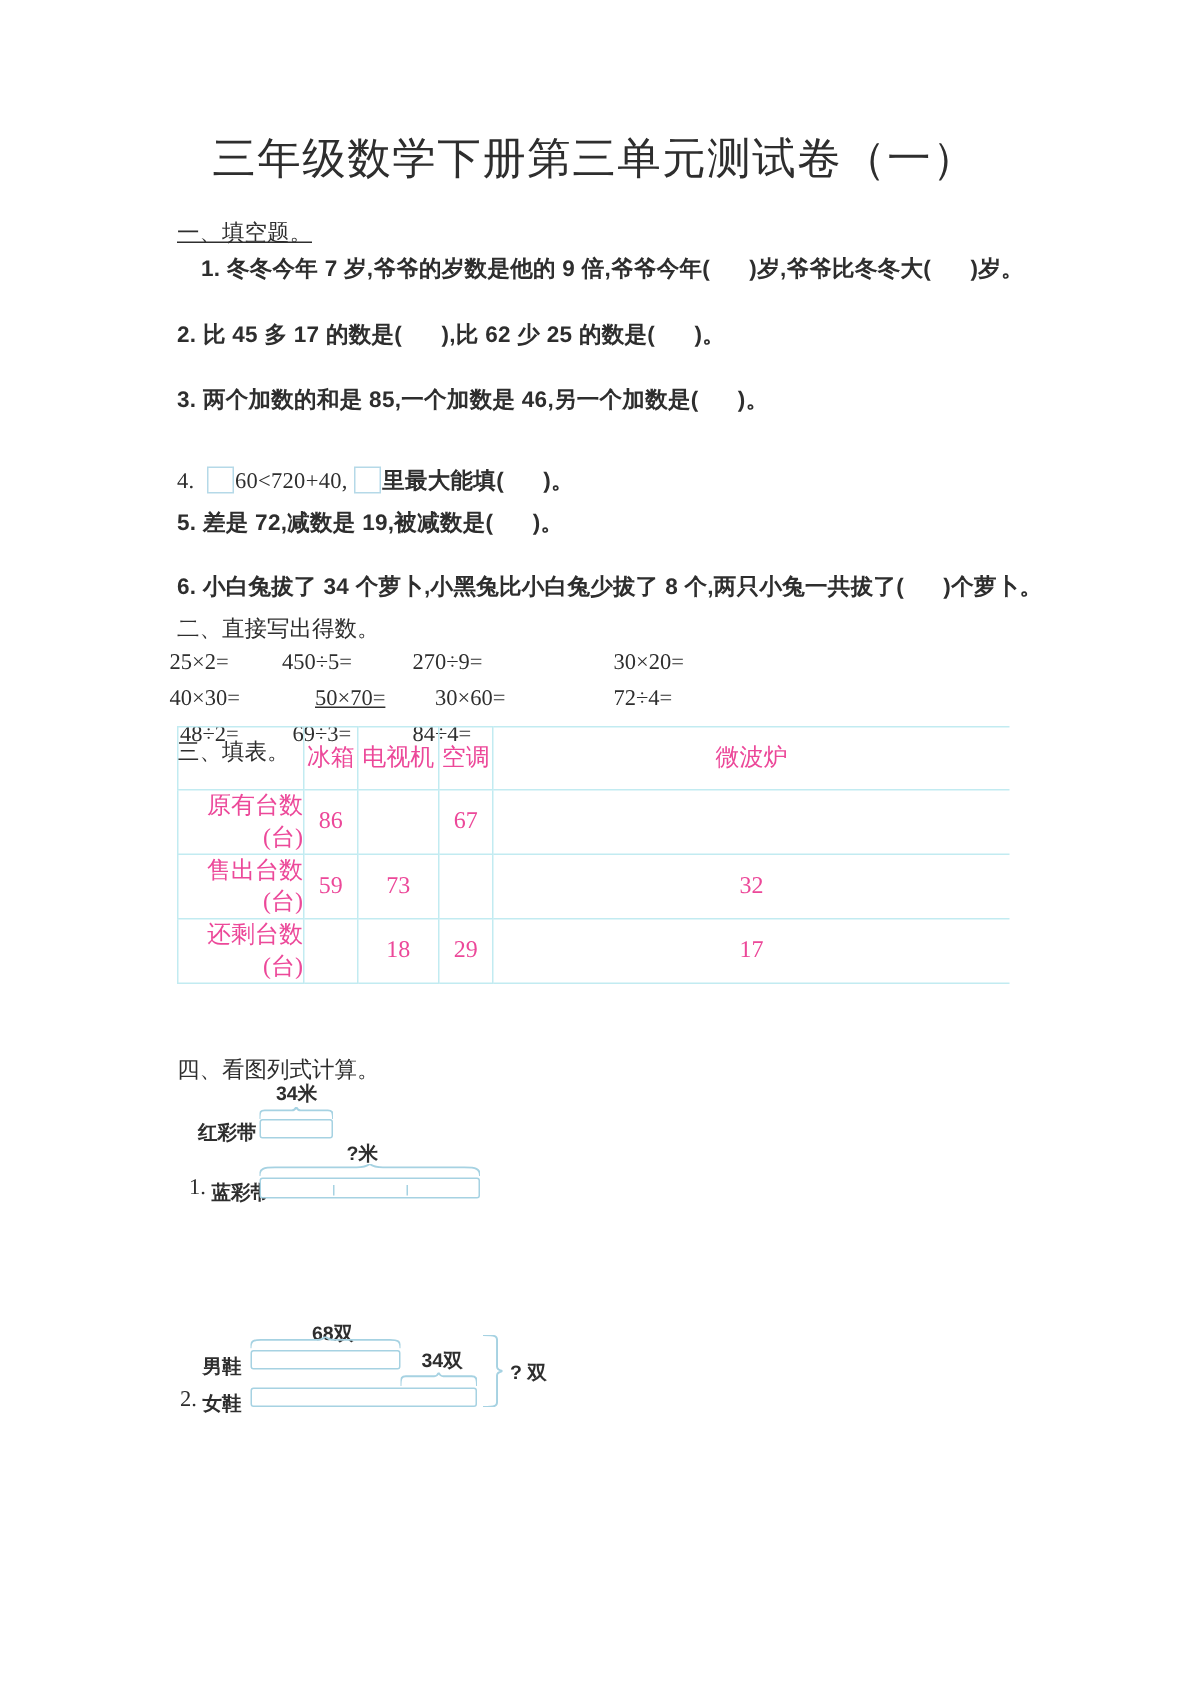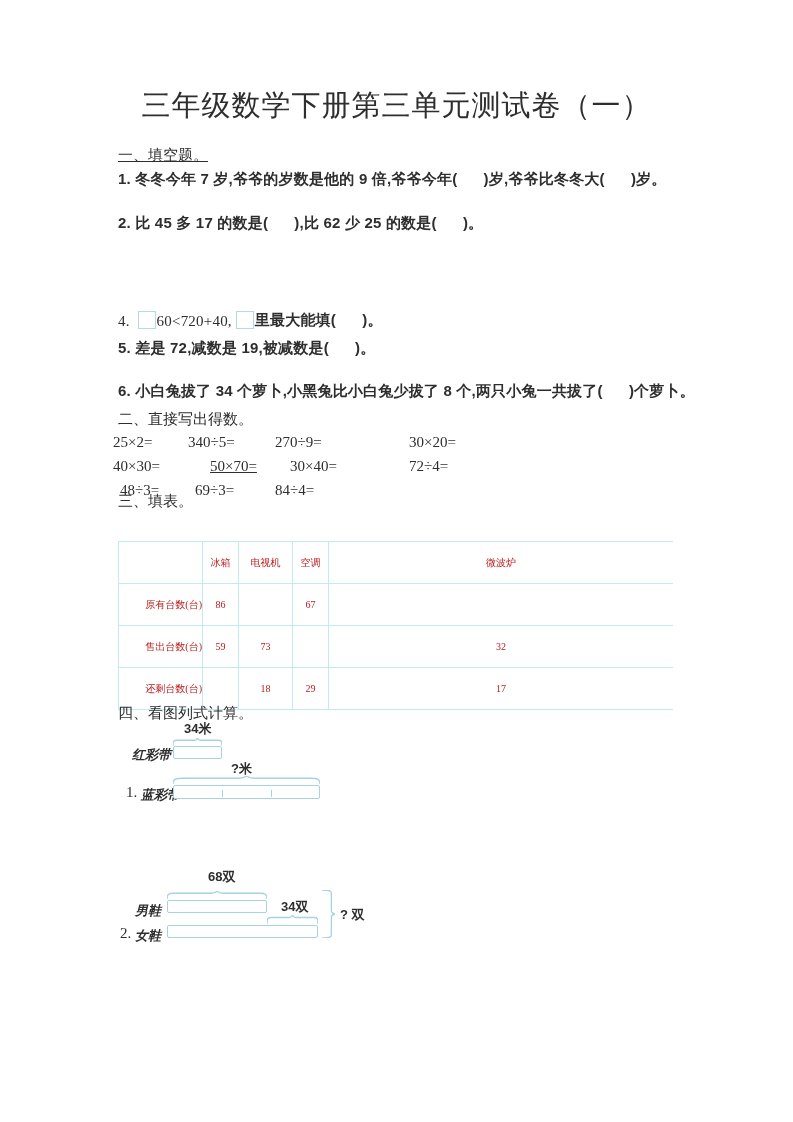--- a/index.html
+++ b/index.html
@@ -16,38 +16,38 @@
   .sec-heading {
     position:absolute; left:118px; font-size:15px; font-weight:400;
     white-space:pre-wrap;
   }
   .s1 { top:146px;text-decoration:underline; } .s2 { top:410px; } .s3 { top:492px; } .s4 { top:704px; }
   .q {
     position:absolute; left:118px; font-size:15px; font-weight:600;
     font-family:"Liberation Sans","DejaVu Sans",sans-serif;
     white-space:pre-wrap; letter-spacing:0.2px;
   }
-  .q1 { top:170px; } .q2 { top:214px; } .q3 { top:257px; }
+  .q1 { top:170px;margin-left:16px; } .q2 { top:214px; } .q3 { top:257px; }
   .q5 { top:339px; } .q6 { top:382px; }
   .q4 { top:287px; display:flex; align-items:flex-end; }
   .q4 .num { font-family:"Liberation Serif","DejaVu Serif",serif; font-weight:400; }
   .q4 .expr { font-family:"Liberation Serif","DejaVu Serif",serif; font-weight:400; margin-bottom:0px;margin-top:26px; }
   .blank-box {
     display:inline-block; width:18px; height:18px; box-sizing:border-box;
     border:1px solid #b5d9e8; background:#fff; margin:0 1px 1px 4px;
   }
   .calc-grid {
     position:absolute; left:113px; top:430px; width:500px;
     display:grid; grid-template-columns:75px 87px 134px auto;
     font-size:15px; line-height:24px; white-space:pre-wrap;
   }
   .ind-a { padding-left:22px;text-decoration:underline; } .ind-b { padding-left:15px; } .ind-c { padding-left:7px; }
   .fill-table {
-    position:absolute; left:118px; top:541px; width:555px;
-    border-collapse:collapse; table-layout:fixed; font-size:10px; color:#b91c1c;
+    position:absolute; left:118px; top:484px; width:555px;
+    border-collapse:collapse; table-layout:fixed; font-size:16px; color:#ec4899;
   }
   .fill-table th, .fill-table td {
     border:1px solid #c2ebf1; height:41px; text-align:center;
     font-weight:400; padding:0; overflow:hidden;
   }
   .fill-table th:last-child, .fill-table td:last-child { border-right:none; }
   .fill-table .rowlab { text-align:right; padding-left:5px; }
   .diagram { position:absolute;text-align:right; }
   .d1 { left:120px; top:720px; width:280px; height:95px; }
   .d2 { left:118px; top:868px; width:270px; height:82px; }
@@ -55,58 +55,59 @@
     position:absolute; box-sizing:border-box; background:#fff;
     border:1px solid #a6d2e2; border-radius:2px;
   }
   .tick { position:absolute; width:1px; height:7px; bottom:1px; background:#a6d2e2; }
   .dval {
     position:absolute; font-size:13px; font-weight:700;
     font-family:"Liberation Sans","DejaVu Sans",sans-serif; white-space:pre;
   }
   .dname {
     position:absolute; font-size:13px; font-weight:700;
-    font-family:"Liberation Sans","DejaVu Sans",sans-serif; white-space:pre;font-style:italic;
+    font-family:"Liberation Sans","DejaVu Sans",sans-serif; white-space:pre;
   }
   .dnum { position:absolute; font-size:15px; font-weight:400;
     font-family:"Liberation Serif","DejaVu Serif",serif; }
   .brace { position:absolute; }
   .brace path { stroke:#a6d2e2; stroke-width:1.3; fill:none; vector-effect:non-scaling-stroke; }
 </style>
 </head>
 <body>
 
 <div class="sheet">
 
   <h1 class="title">三年级数学下册第三单元测试卷（一）</h1>
 
   <div class="sec-heading s1">一、填空题。</div>
   <div class="q q1">1. 冬冬今年 7 岁,爷爷的岁数是他的 9 倍,爷爷今年(      )岁,爷爷比冬冬大(      )岁。</div>
   <div class="q q2">2. 比 45 多 17 的数是(      ),比 62 少 25 的数是(      )。</div>
+  <div class="q q3">3. 两个加数的和是 85,一个加数是 46,另一个加数是(      )。</div>
   <div class="q q4">
     <span class="num">4. </span>
     <span class="blank-box"></span>
     <span class="expr">60&lt;720+40,</span>
     <span class="blank-box"></span>
     <span>里最大能填(      )。</span>
   </div>
   <div class="q q5">5. 差是 72,减数是 19,被减数是(      )。</div>
   <div class="q q6">6. 小白兔拔了 34 个萝卜,小黑兔比小白兔少拔了 8 个,两只小兔一共拔了(      )个萝卜。</div>
 
   <div class="sec-heading s2">二、直接写出得数。</div>
   <div class="calc-grid">
     <span>25×2=</span>
-    <span>340÷5=</span>
+    <span>450÷5=</span>
     <span>270÷9=</span>
     <span>30×20=</span>
     <span>40×30=</span>
     <span class="ind-a">50×70=</span>
-    <span class="ind-b">30×40=</span>
+    <span class="ind-b">30×60=</span>
     <span>72÷4=</span>
-    <span class="ind-c">48÷3=</span>
+    <span class="ind-c">48÷2=</span>
     <span class="ind-c">69÷3=</span>
     <span>84÷4=</span>
   </div>
 
   <div class="sec-heading s3">三、填表。</div>
   <table class="fill-table">
     <colgroup>
         <col style="width:84px">
         <col style="width:36px">
         <col style="width:54px">
@@ -160,21 +161,21 @@
     </svg>
     <span class="dnum" style="left:6px; top:64px;">1.</span>
     <span class="dname" style="left:21px; top:66px;">蓝彩带</span>
     <div class="bar" style="left:53px; top:65px; width:147px; height:14px;">
       <span class="tick" style="left:48px;"></span>
       <span class="tick" style="left:97px;"></span>
     </div>
   </div>
 
   <div class="diagram d2">
-    <span class="dval" style="left:90px; top:0;">68双</span>
+    <span class="dval" style="left:90px; top:12px;">68双</span>
     <svg class="brace" style="left:49px; top:23px;" width="100" height="8" viewBox="0 0 100 10" preserveAspectRatio="none">
       <path d="M0,10 C0,3.5 2,2.8 7,2.8 L44,2.8 C47,2.8 48.6,2 50,0 C51.4,2 53,2.8 56,2.8 L93,2.8 C98,2.8 100,3.5 100,10"></path>
     </svg>
     <span class="dname" style="left:17px; top:34px;">男鞋</span>
     <div class="bar" style="left:49px; top:32px; width:100px; height:13px;"></div>
     <span class="dval" style="left:163px; top:30px;">34双</span>
     <svg class="brace" style="left:149px; top:47px;" width="51" height="9" viewBox="0 0 100 10" preserveAspectRatio="none">
       <path d="M0,10 C0,3.5 2,2.8 7,2.8 L44,2.8 C47,2.8 48.6,2 50,0 C51.4,2 53,2.8 56,2.8 L93,2.8 C98,2.8 100,3.5 100,10"></path>
     </svg>
     <span class="dnum" style="left:2px; top:57px;">2.</span>

